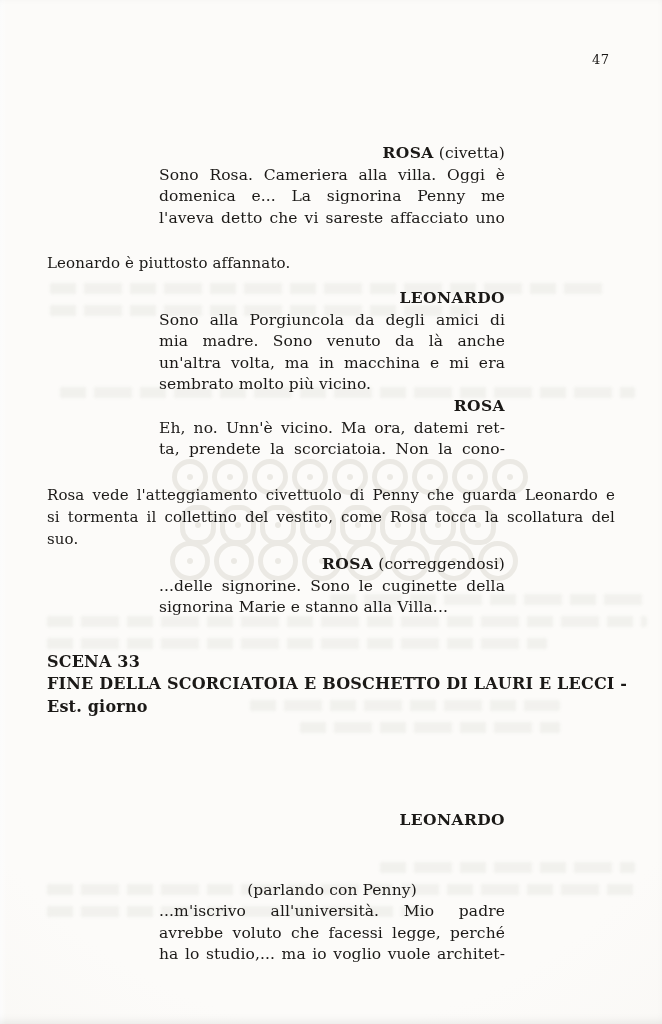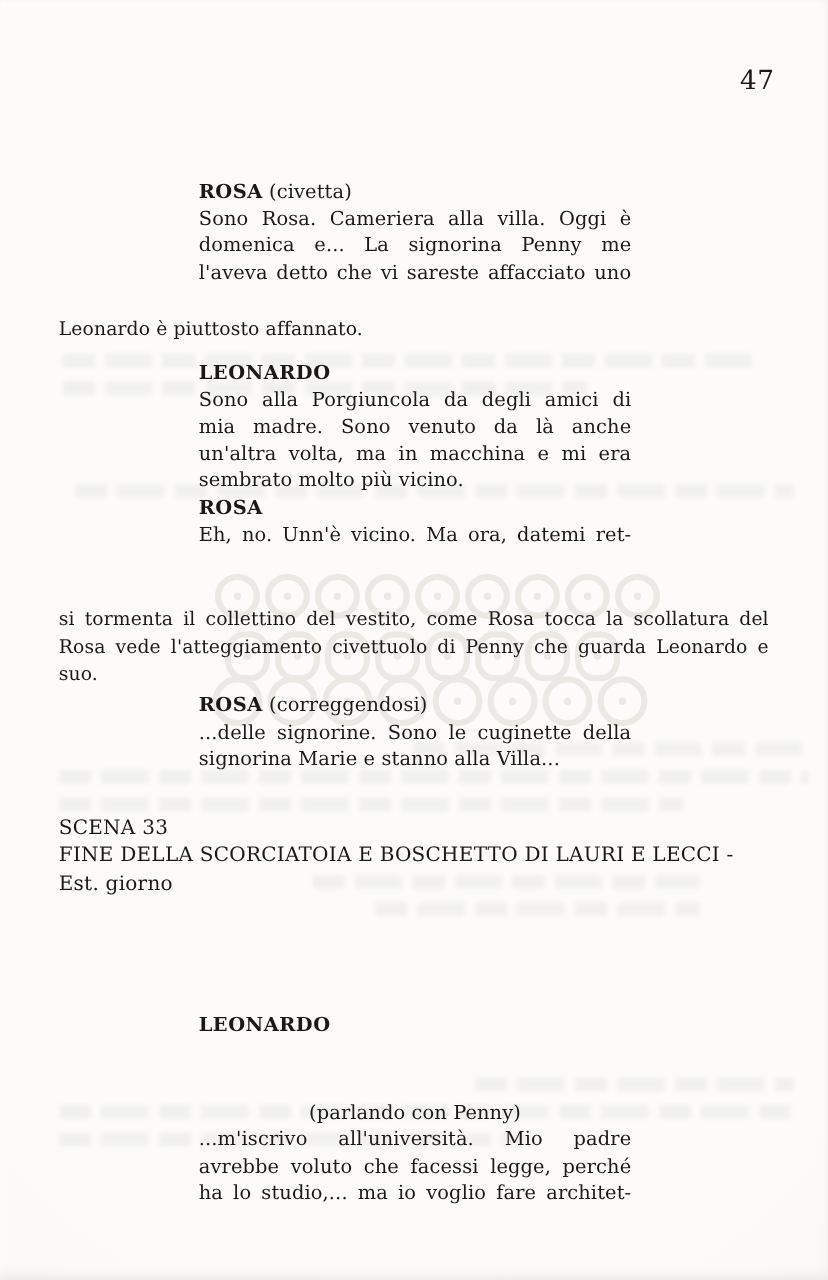--- a/index.html
+++ b/index.html
@@ -22,49 +22,49 @@
     background-color:var(--paper);
     box-shadow:
       inset 0 -6px 10px -4px rgba(0,0,0,.08),
       inset 0 4px 8px -6px rgba(0,0,0,.05);
     overflow:hidden;
     color:var(--ink);
   }
   .abs{position:absolute;}
   
   .pageno{
-    font-size:21px;letter-spacing:.4px;
+    font-size:13px;letter-spacing:.4px;
   }
   .dialogue{
     left:159px;width:346px;
     font-size:15.5px;line-height:21.5px;
     letter-spacing:.1px;
   }
   .cue{
-    text-align:left;
+    text-align:right;
     white-space:nowrap;
   }
   .cue .char{font-weight:bold;letter-spacing:.4px;}
   .cue .paren{font-weight:normal;margin-left:5px;}
   .paren-line{text-align:center;white-space:nowrap;margin-top:48px;}
   .jline{
     text-align:justify;
     text-align-last:justify;
     white-space:nowrap;
     overflow:hidden;
   }
   .lline{white-space:nowrap;}
   .action{
     left:47px;width:568px;
     font-size:15px;line-height:21.8px;
     letter-spacing:.1px;
   }
   .scene{
     left:47px;width:590px;
-    font-weight:normal;
+    font-weight:bold;
     font-size:16px;line-height:22.3px;
     letter-spacing:.2px;
   }
   .scene .lline{white-space:nowrap;}
   
   .wm{opacity:.9;pointer-events:none;}
   .wm-row{position:absolute;display:flex;gap:4px;}
   .wm-b{
     width:26px;height:26px;flex:0 0 auto;
     border:5px solid var(--wm);
@@ -161,25 +161,26 @@
     <div class="jline">mia madre. Sono venuto da là anche</div>
     <div class="jline">un'altra volta, ma in macchina e mi era</div>
     <div class="lline">sembrato molto più vicino.</div>
   </div>
 
   <div class="abs dialogue" style="top:395px">
     <div class="cue">
       <span class="char">ROSA</span>
     </div>
     <div class="jline">Eh, no. Unn'è vicino. Ma ora, datemi ret-</div>
+    <div class="jline">ta, prendete la scorciatoia. Non la cono-</div>
   </div>
 
   <div class="abs action" style="top:485px">
+    <div class="jline">Rosa vede l'atteggiamento civettuolo di Penny che guarda Leonardo e</div>
     <div class="jline">si tormenta il collettino del vestito, come Rosa tocca la scollatura del</div>
-    <div class="jline">Rosa vede l'atteggiamento civettuolo di Penny che guarda Leonardo e</div>
     <div class="lline">suo.</div>
   </div>
 
   <div class="abs dialogue" style="top:553px">
     <div class="cue">
       <span class="char">ROSA</span><span class="paren">(correggendosi)</span>
     </div>
     <div class="jline">...delle signorine. Sono le cuginette della</div>
     <div class="lline">signorina Marie e stanno alla Villa...</div>
   </div>
@@ -191,16 +192,16 @@
   </div>
 
 
   <div class="abs dialogue" style="top:809px">
     <div class="cue">
       <span class="char">LEONARDO</span>
     </div>
     <div class="paren-line">(parlando con Penny)</div>
     <div class="jline">...m'iscrivo all'università. Mio padre</div>
     <div class="jline">avrebbe voluto che facessi legge, perché</div>
-    <div class="jline">ha lo studio,... ma io voglio fare architet-</div>
+    <div class="jline">ha lo studio,... ma io voglio vuole architet-</div>
   </div>
 
 </div>
 
 </body></html>

